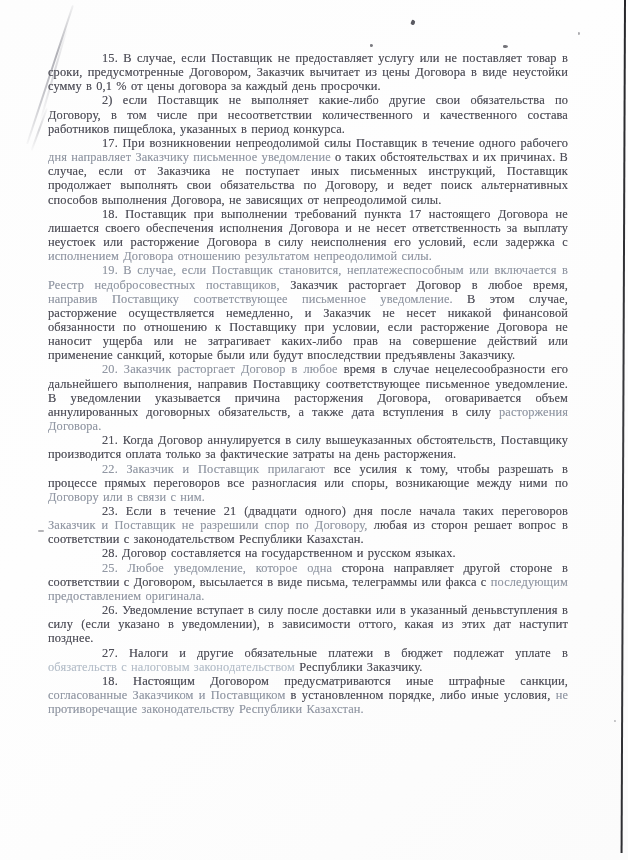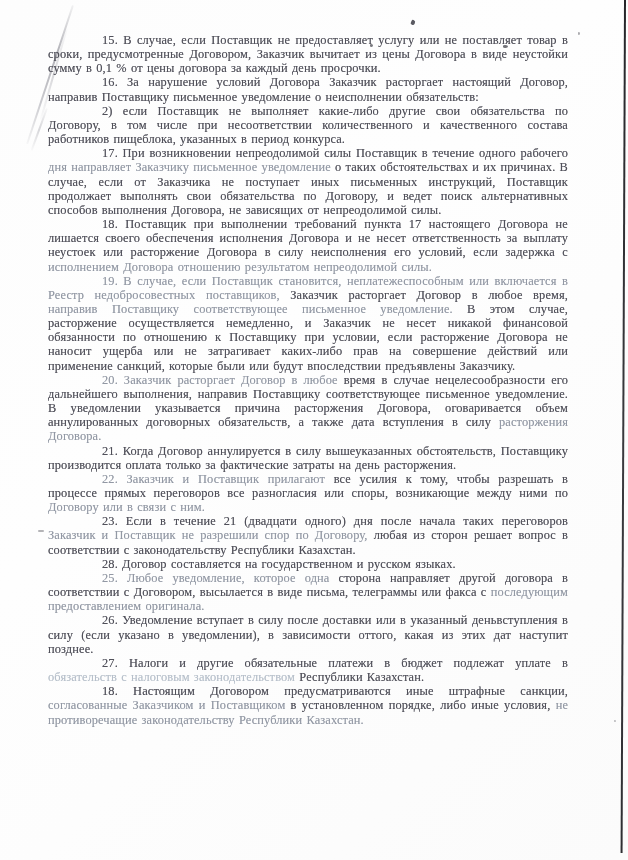--- a/index.html
+++ b/index.html
@@ -13,21 +13,21 @@
     position:relative;
     width:628px;height:860px;
     background:linear-gradient(135deg,#fdfdfd 0%,#fefefe 40%,#fbfbfb 100%);
     overflow:hidden;
   }
   
   .doc{
     position:absolute;
     left:48px;top:0;
     width:520px;
-    padding-top:33px;
+    padding-top:51px;
   }
   .para{
     margin:0;
     font-size:12.4px;
     line-height:14.15px;
     text-align:justify;
     text-indent:54px;
     letter-spacing:0.12px;
     word-spacing:1px;
   }
@@ -89,43 +89,42 @@
   <div class="speck speck-3"></div>
   <div class="speck speck-4"></div>
   <div class="speck speck-5"></div>
   <div class="speck speck-6"></div>
   <div class="edge-line"></div>
 
   <div class="doc">
 
     <p class="para"><span class="t-mid">15. В случае, если Поставщик не предоставляет услугу или не поставляет товар в сроки, предусмотренные Договором, Заказчик вычитает из цены Договора в виде неустойки сумму в 0,1 % от цены договора за каждый день просрочки.</span></p>
 
-    <p class="para"><span class="t-mid">16. За нарушение условий Договора Заказчик расторгает настоящий  Договор, направив Поставщику письменное уведомление о неисполнении  обязательств:</span></p>
 
 
     <p class="para"><span class="t-mid">2) если Поставщик не выполняет какие-либо другие свои обязательства по Договору, в том числе при несоответствии количественного и качественного состава работников пищеблока, указанных в период конкурса.</span></p>
 
     <p class="para"><span class="t-mid">17. При возникновении непреодолимой силы Поставщик в течение одного рабочего </span><span class="t-light">дня направляет Заказчику письменное уведомление </span><span class="t-mid">о таких обстоятельствах и их причинах. В случае, если от Заказчика не поступает иных письменных инструкций, Поставщик продолжает выполнять свои обязательства по Договору, и ведет поиск альтернативных способов выполнения Договора, не зависящих от непреодолимой силы.</span></p>
 
     <p class="para"><span class="t-mid">18. Поставщик при выполнении требований пункта 17 настоящего Договора не лишается своего обеспечения исполнения Договора и не несет ответственность за выплату неустоек или расторжение Договора в силу неисполнения его условий, если задержка с </span><span class="t-light">исполнением Договора отношению результатом непреодолимой силы.</span></p>
 
     <p class="para"><span class="t-light">19. В случае, если Поставщик становится, неплатежеспособным или  включается в Реестр недобросовестных поставщиков, </span><span class="t-mid">Заказчик расторгает  Договор в любое время, </span><span class="t-light">направив Поставщику соответствующее письменное уведомление. </span><span class="t-mid">В этом случае, расторжение осуществляется немедленно, и Заказчик не несет никакой финансовой обязанности по отношению к Поставщику при условии, если расторжение Договора не наносит ущерба или не затрагивает каких-либо прав на совершение действий или применение санкций, которые были или будут впоследствии предъявлены Заказчику.</span></p>
 
     <p class="para"><span class="t-light">20. Заказчик расторгает Договор в любое </span><span class="t-mid">время в случае нецелесообразности его дальнейшего выполнения, направив Поставщику  соответствующее письменное уведомление. В уведомлении указывается  причина расторжения Договора, оговаривается объем аннулированных  договорных обязательств, а также дата вступления в силу </span><span class="t-light">расторжения  Договора.</span></p>
 
     <p class="para"><span class="t-mid">21. Когда Договор аннулируется в силу вышеуказанных обстоятельств, Поставщику производится оплата только за фактические затраты на день расторжения.</span></p>
 
     <p class="para"><span class="t-light">22. Заказчик и Поставщик прилагают </span><span class="t-mid">все усилия к тому, чтобы разрешать в процессе прямых переговоров все разногласия или споры, возникающие между ними по </span><span class="t-light">Договору или в связи с ним.</span></p>
 
-    <p class="para"><span class="t-mid">23. Если в течение 21 (двадцати одного) дня после начала таких  переговоров </span><span class="t-light">Заказчик и Поставщик не разрешили спор по Договору, </span><span class="t-mid">любая из сторон решает вопрос в соответствии с законодательству Республики  Казахстан.</span></p>
+    <p class="para"><span class="t-mid">23. Если в течение 21 (двадцати одного) дня после начала таких  переговоров </span><span class="t-light">Заказчик и Поставщик не разрешили спор по Договору, </span><span class="t-mid">любая из сторон решает вопрос в соответствии с законодательством Республики  Казахстан.</span></p>
 
     <p class="para"><span class="t-mid">28. Договор составляется на государственном и русском языках.</span></p>
 
-    <p class="para"><span class="t-light">25. Любое уведомление, которое одна </span><span class="t-mid">сторона направляет другой договора в соответствии с Договором, высылается в виде письма, телеграммы или факса с </span><span class="t-light">последующим предоставлением оригинала.</span></p>
+    <p class="para"><span class="t-light">25. Любое уведомление, которое одна </span><span class="t-mid">сторона направляет другой стороне в соответствии с Договором, высылается в виде письма, телеграммы или факса с </span><span class="t-light">последующим предоставлением оригинала.</span></p>
 
     <p class="para"><span class="t-mid">26. Уведомление вступает в силу после доставки или в указанный деньвступления в силу (если указано в уведомлении), в зависимости оттого, какая из этих дат наступит позднее.</span></p>
 
-    <p class="para"><span class="t-mid">27. Налоги и другие обязательные платежи в бюджет подлежат уплате в </span><span class="t-xlight">обязательств с налоговым законодательством </span><span class="t-mid">Республики Казахстан.</span></p>
+    <p class="para"><span class="t-mid">27. Налоги и другие обязательные платежи в бюджет подлежат уплате в </span><span class="t-xlight">обязательств с налоговым законодательством </span><span class="t-mid">Республики Заказчику.</span></p>
 
     <p class="para"><span class="t-mid">18. Настоящим Договором предусматриваются иные штрафные санкции, </span><span class="t-light">согласованные Заказчиком и Поставщиком </span><span class="t-mid">в установленном порядке, либо иные условия, </span><span class="t-light">не противоречащие законодательству Республики Казахстан.</span></p>
 
   </div>
 </div>
 
 </body></html>

